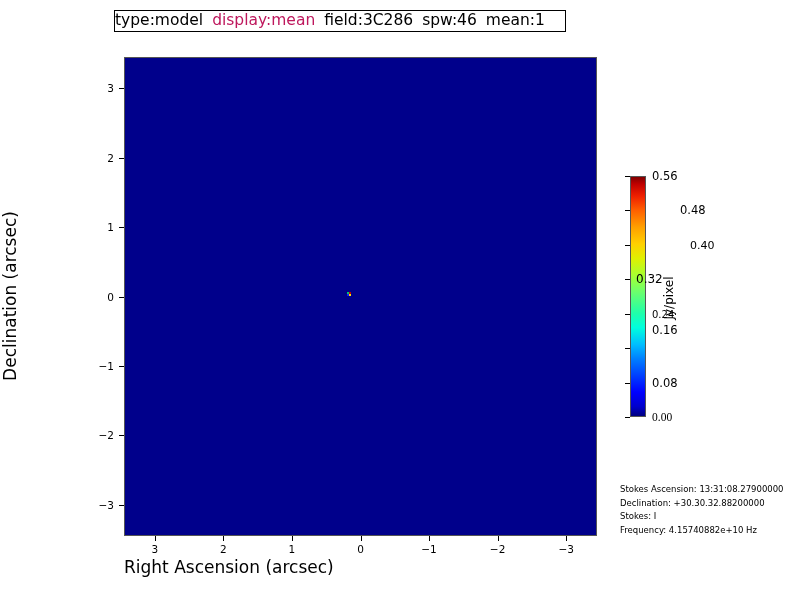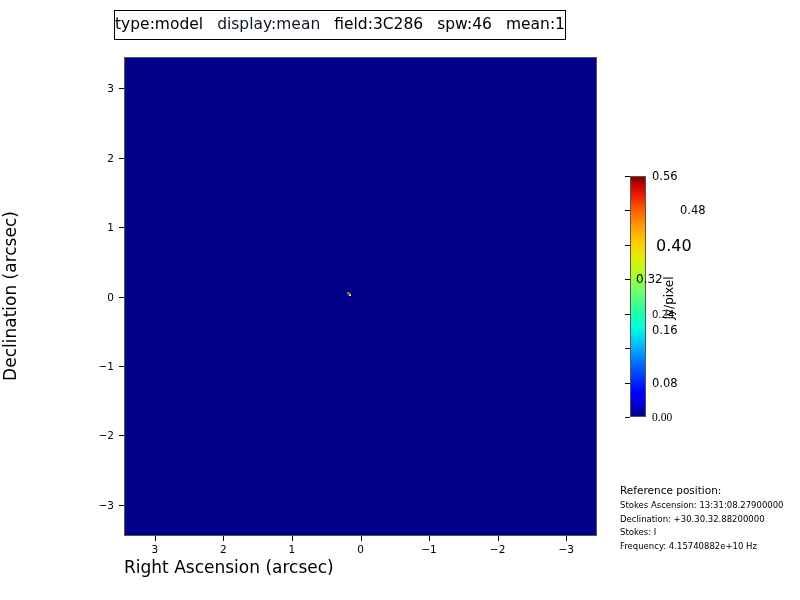--- a/index.html
+++ b/index.html
@@ -15,35 +15,35 @@
     font-family: "DejaVu Sans", sans-serif;
     color: #000000;
   }
 
   
   #title-box {
     position: absolute;
     left: 114px;
     top: 10px;
     width: 452px;
-    height: 30px;
+    height: 22px;
     border: 1.5px solid #000000;
     background: #ffffff;
     box-sizing: border-box;
     display: flex;
     align-items: center;
-    justify-content: space-between;
+    justify-content: flex-start;
     gap: 9px;
     white-space: nowrap;
   }
   #title-box span {
     font-size: 15.5px;
     line-height: 1;
   }
-  .tok-hl { color: #0f172a; }
+  .tok-hl { color: #be185d; }
 
   
   #plot-frame {
     position: absolute;
     left: 124px;
     top: 57px;
     width: 473px;
     height: 479px;
     background: #00008b;
     border: 1px solid #555555;
@@ -236,27 +236,26 @@
     <div style="position: absolute; left: 652px; top: 417px; font-size: 11.5px; transform: translateY(-50%); white-space: nowrap; font-family: Liberation Serif, serif;">0.00</div>
     <div style="position: absolute; left: 625px; top: 382.571px; width: 5px; height: 1px; background: rgb(0, 0, 0);"></div>
     <div style="position: absolute; left: 652px; top: 382.571px; font-size: 11.5px; transform: translateY(-50%); white-space: nowrap;">0.08</div>
     <div style="position: absolute; left: 625px; top: 348.143px; width: 5px; height: 1px; background: rgb(0, 0, 0);"></div>
     <div style="position: absolute; left: 652px; top: 330px; font-size: 11.5px; transform: translateY(-50%); white-space: nowrap;">0.16</div>
     <div style="position: absolute; left: 625px; top: 313.714px; width: 5px; height: 1px; background: rgb(0, 0, 0);"></div>
     <div style="position: absolute; left: 652px; top: 313.714px; font-size: 10px; transform: translateY(-50%); white-space: nowrap;">0.24</div>
     <div style="position: absolute; left: 625px; top: 279.286px; width: 5px; height: 1px; background: rgb(0, 0, 0);"></div>
     <div style="position: absolute; left: 636px; top: 279.286px; font-size: 12px; transform: translateY(-50%); white-space: nowrap;">0.32</div>
     <div style="position: absolute; left: 625px; top: 244.857px; width: 5px; height: 1px; background: rgb(0, 0, 0);"></div>
-    <div style="position: absolute; left: 656px; top: 244.857px; font-size: 16px; transform: translateY(-50%); white-space: nowrap;">0.40</div>
+    <div style="position: absolute; left: 690px; top: 244.857px; font-size: 11px; transform: translateY(-50%); white-space: nowrap;">0.40</div>
     <div style="position: absolute; left: 625px; top: 210.429px; width: 5px; height: 1px; background: rgb(0, 0, 0);"></div>
     <div style="position: absolute; left: 652px; top: 210.429px; font-size: 11.5px; transform: translateY(-50%); white-space: nowrap; margin-left: 28px;">0.48</div>
     <div style="position: absolute; left: 625px; top: 176px; width: 5px; height: 1px; background: rgb(0, 0, 0);"></div>
     <div style="position: absolute; left: 652px; top: 176px; font-size: 11.5px; transform: translateY(-50%); white-space: nowrap;">0.56</div>
   </div>
 <div id="cb-unit">Jy/pixel</div>
 
 <div id="refblock">
-  <div class="ref-head">Reference position:</div>
   <div class="ref-line">Stokes Ascension: 13:31:08.27900000</div>
   <div class="ref-line">Declination: +30.30.32.88200000</div>
   <div class="ref-line">Stokes: I</div>
   <div class="ref-line">Frequency: 4.15740882e+10 Hz</div>
 </div>
 
 </body></html>

